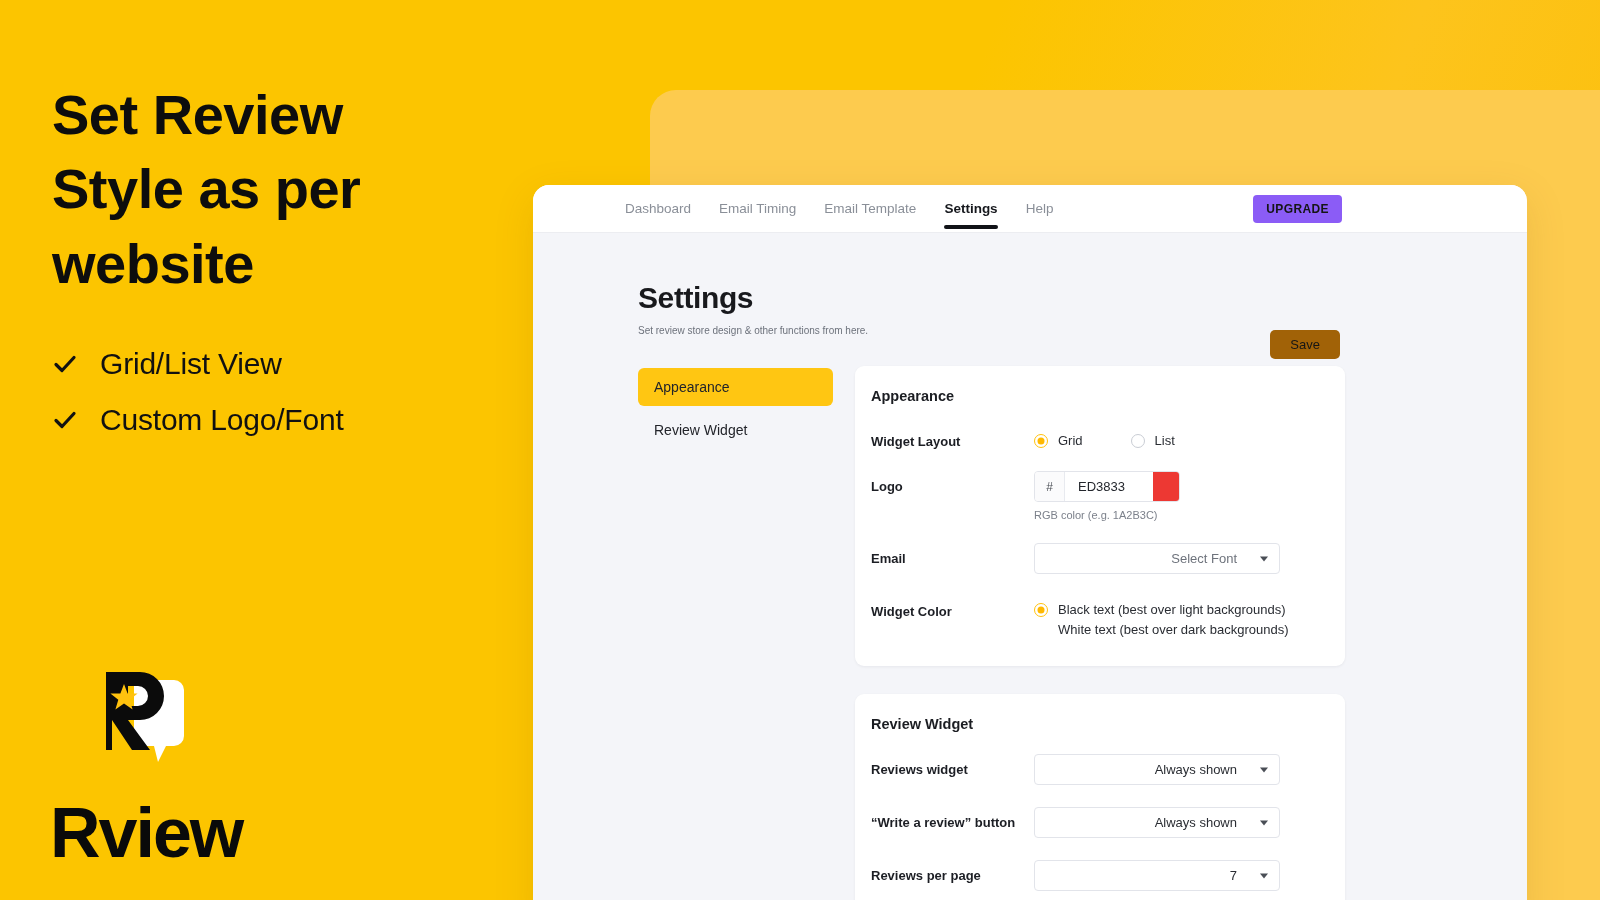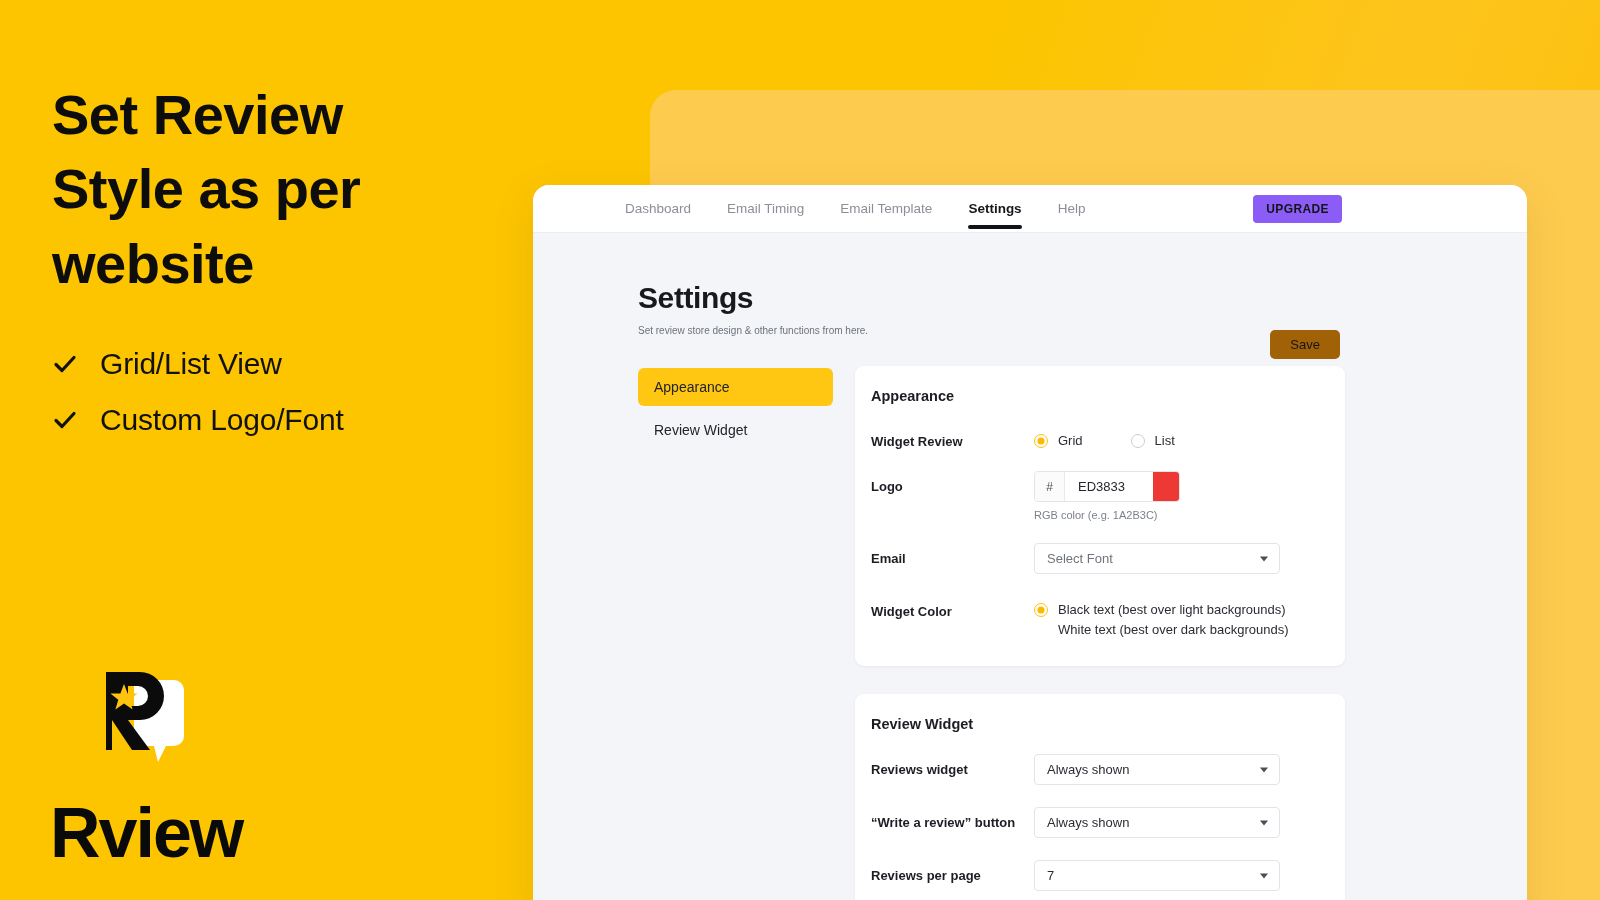--- a/index.html
+++ b/index.html
@@ -84,21 +84,21 @@
   
   .navbar {
     height: 48px;
     background: #FFFFFF;
     display: flex;
     align-items: center;
     padding: 0 32px 0 92px;
     position: relative;
     border-bottom: 1px solid #ECEDF1;
   }
-  .nav-items { display: flex; align-items: center; gap: 36px; height: 100%; }
+  .nav-items { display: flex; align-items: center; gap: 28px; height: 100%; }
   .nav-item {
     font-size: 13.5px;
     color: #8A8F98;
     height: 100%;
     display: flex; align-items: center;
     position: relative;
     white-space: nowrap;
     cursor: pointer;
   }
   .nav-item.active { color: #16181D; font-weight: bold; }
@@ -265,24 +265,25 @@
 
   
   .select {
     position: relative;
     width: 246px;
     height: 31px;
     border: 1px solid #E2E4EA;
     border-radius: 4px;
     background: #fff;
     display: flex; align-items: center;
-    padding: 0 25px 0 12px;
+    padding: 0 42px 0 12px;
     font-size: 13px;
     color: #2A2D33;
     cursor: pointer;
+    justify-content: flex-end;
   }
   .select-caret {
     position: absolute;
     right: 11px; top: 50%;
     transform: translateY(-50%);
     width: 0; height: 0;
     border-left: 4px solid transparent;
     border-right: 4px solid transparent;
     border-top: 5px solid #4A4E56;
   }
@@ -358,21 +359,21 @@
         <div class="side-tab active">Appearance</div>
         <div class="side-tab">Review Widget</div>
       </div>
 
       <div class="cards">
 
         <div class="card">
           <div class="card-title">Appearance</div>
 
           <div class="form-row">
-            <div class="form-label">Widget Review</div>
+            <div class="form-label">Widget Layout</div>
             <div class="form-field">
               <div class="radio-group">
                 <div class="radio-opt">
                   <span class="radio checked"></span>
                   <span class="radio-label">Grid</span>
                 </div>
                 <div class="radio-opt">
                   <span class="radio"></span>
                   <span class="radio-label">List</span>
                 </div>

